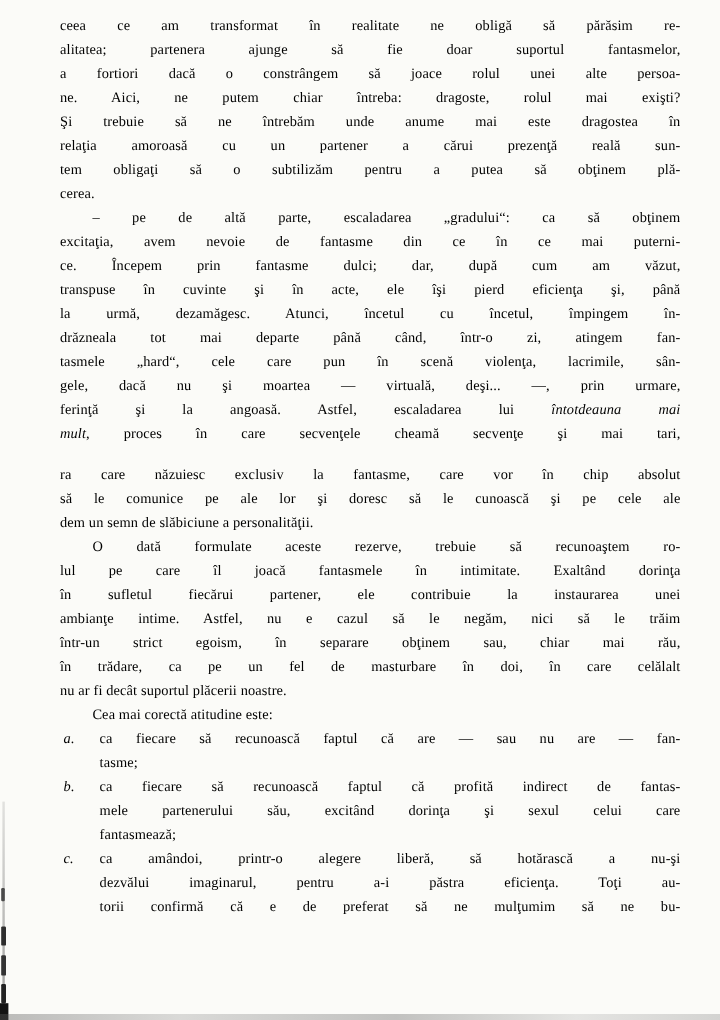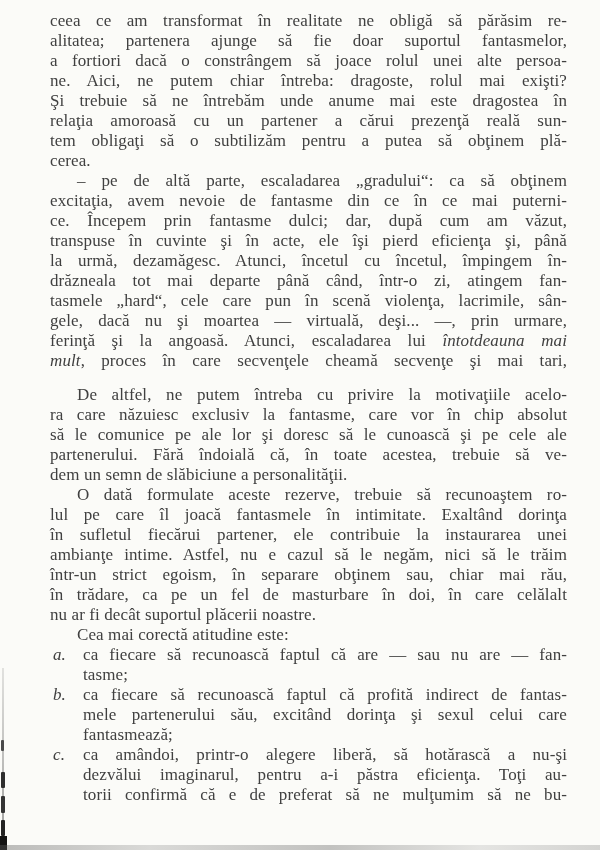--- a/index.html
+++ b/index.html
@@ -11,23 +11,23 @@
   .page {
     position:relative;
     width:600px; height:850px;
     background:#fbfbf8;
     overflow:hidden;
   }
   .text-block {
     position:absolute;
     left:50px; top:11px;
     width:517px;
-    font-size:17px;
+    font-size:12px;
     line-height:20px;
-    color:#404040;
+    color:#000000;
     letter-spacing:0.1px;
   }
   .block { margin:0; }
   .line {
     text-align:justify;
     text-align-last:justify;
     white-space:normal;
   }
   .line.noj { text-align-last:left;font-family:Liberation Serif, serif; }
   .line.first-indent { padding-left:27px; }
@@ -75,29 +75,27 @@
       </div>
       <div class="block">
         <div class="line first-indent"><span>– pe de altă parte, escaladarea „gradului“: ca să obţinem</span></div>
         <div class="line"><span>excitaţia, avem nevoie de fantasme din ce în ce mai puterni-</span></div>
         <div class="line"><span>ce. Începem prin fantasme dulci; dar, după cum am văzut,</span></div>
         <div class="line"><span>transpuse în cuvinte şi în acte, ele îşi pierd eficienţa şi, până</span></div>
         <div class="line"><span>la urmă, dezamăgesc. Atunci, încetul cu încetul, împingem în-</span></div>
         <div class="line"><span>drăzneala tot mai departe până când, într-o zi, atingem fan-</span></div>
         <div class="line"><span>tasmele „hard“, cele care pun în scenă violenţa, lacrimile, sân-</span></div>
         <div class="line"><span>gele, dacă nu şi moartea — virtuală, deşi... —, prin urmare,</span></div>
-        <div class="line"><span>ferinţă şi la angoasă. Atunci, escaladarea lui </span><i>întotdeauna mai</i></div>
+        <div class="line"><span>ferinţă şi la angoasă. Astfel, escaladarea lui </span><i>întotdeauna mai</i></div>
         <div class="line"><i>mult</i><span>, proces în care secvenţele cheamă secvenţe şi mai tari,</span></div>
       </div>
       <div class="spacer"></div>
       <div class="block">
-        <div class="line first-indent"><span>De altfel, ne putem întreba cu privire la motivaţiile acelo-</span></div>
         <div class="line"><span>ra care năzuiesc exclusiv la fantasme, care vor în chip absolut</span></div>
         <div class="line"><span>să le comunice pe ale lor şi doresc să le cunoască şi pe cele ale</span></div>
-        <div class="line"><span>partenerului. Fără îndoială că, în toate acestea, trebuie să ve-</span></div>
         <div class="line noj"><span>dem un semn de slăbiciune a personalităţii.</span></div>
       </div>
       <div class="block">
         <div class="line first-indent"><span>O dată formulate aceste rezerve, trebuie să recunoaştem ro-</span></div>
         <div class="line"><span>lul pe care îl joacă fantasmele în intimitate. Exaltând dorinţa</span></div>
         <div class="line"><span>în sufletul fiecărui partener, ele contribuie la instaurarea unei</span></div>
         <div class="line"><span>ambianţe intime. Astfel, nu e cazul să le negăm, nici să le trăim</span></div>
         <div class="line"><span>într-un strict egoism, în separare obţinem sau, chiar mai rău,</span></div>
         <div class="line"><span>în trădare, ca pe un fel de masturbare în doi, în care celălalt</span></div>
         <div class="line noj"><span>nu ar fi decât suportul plăcerii noastre.</span></div>

